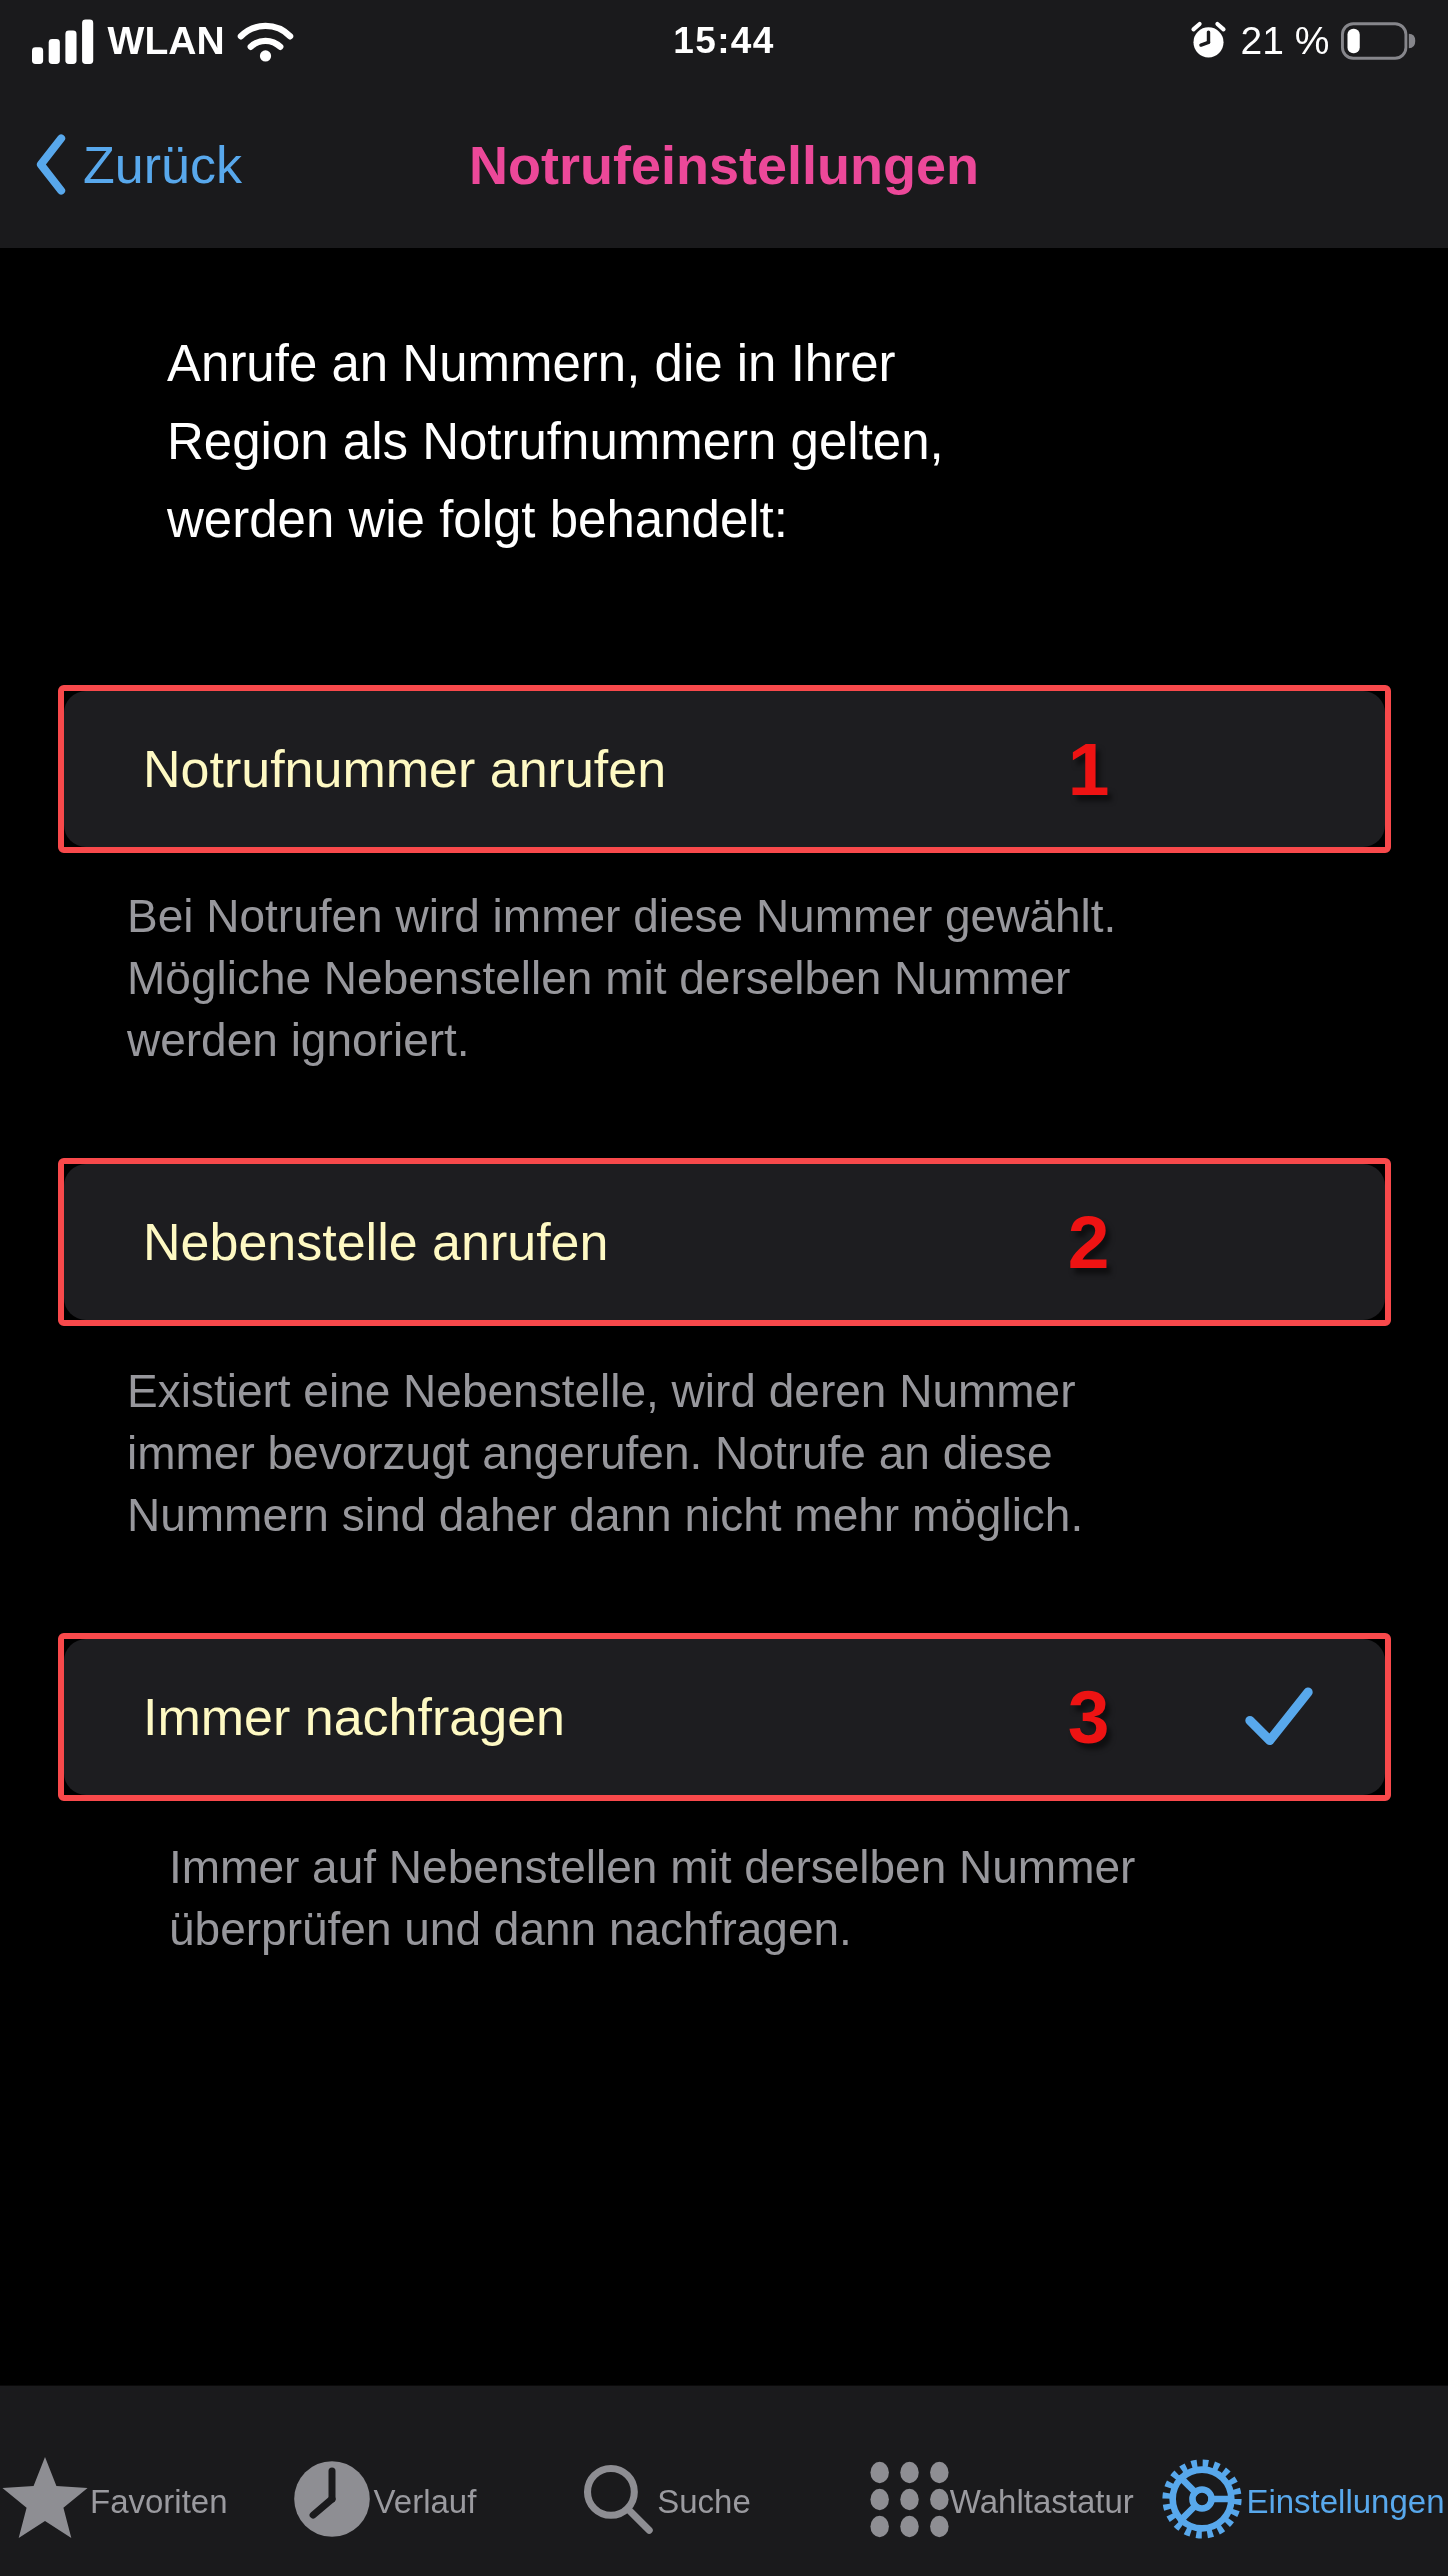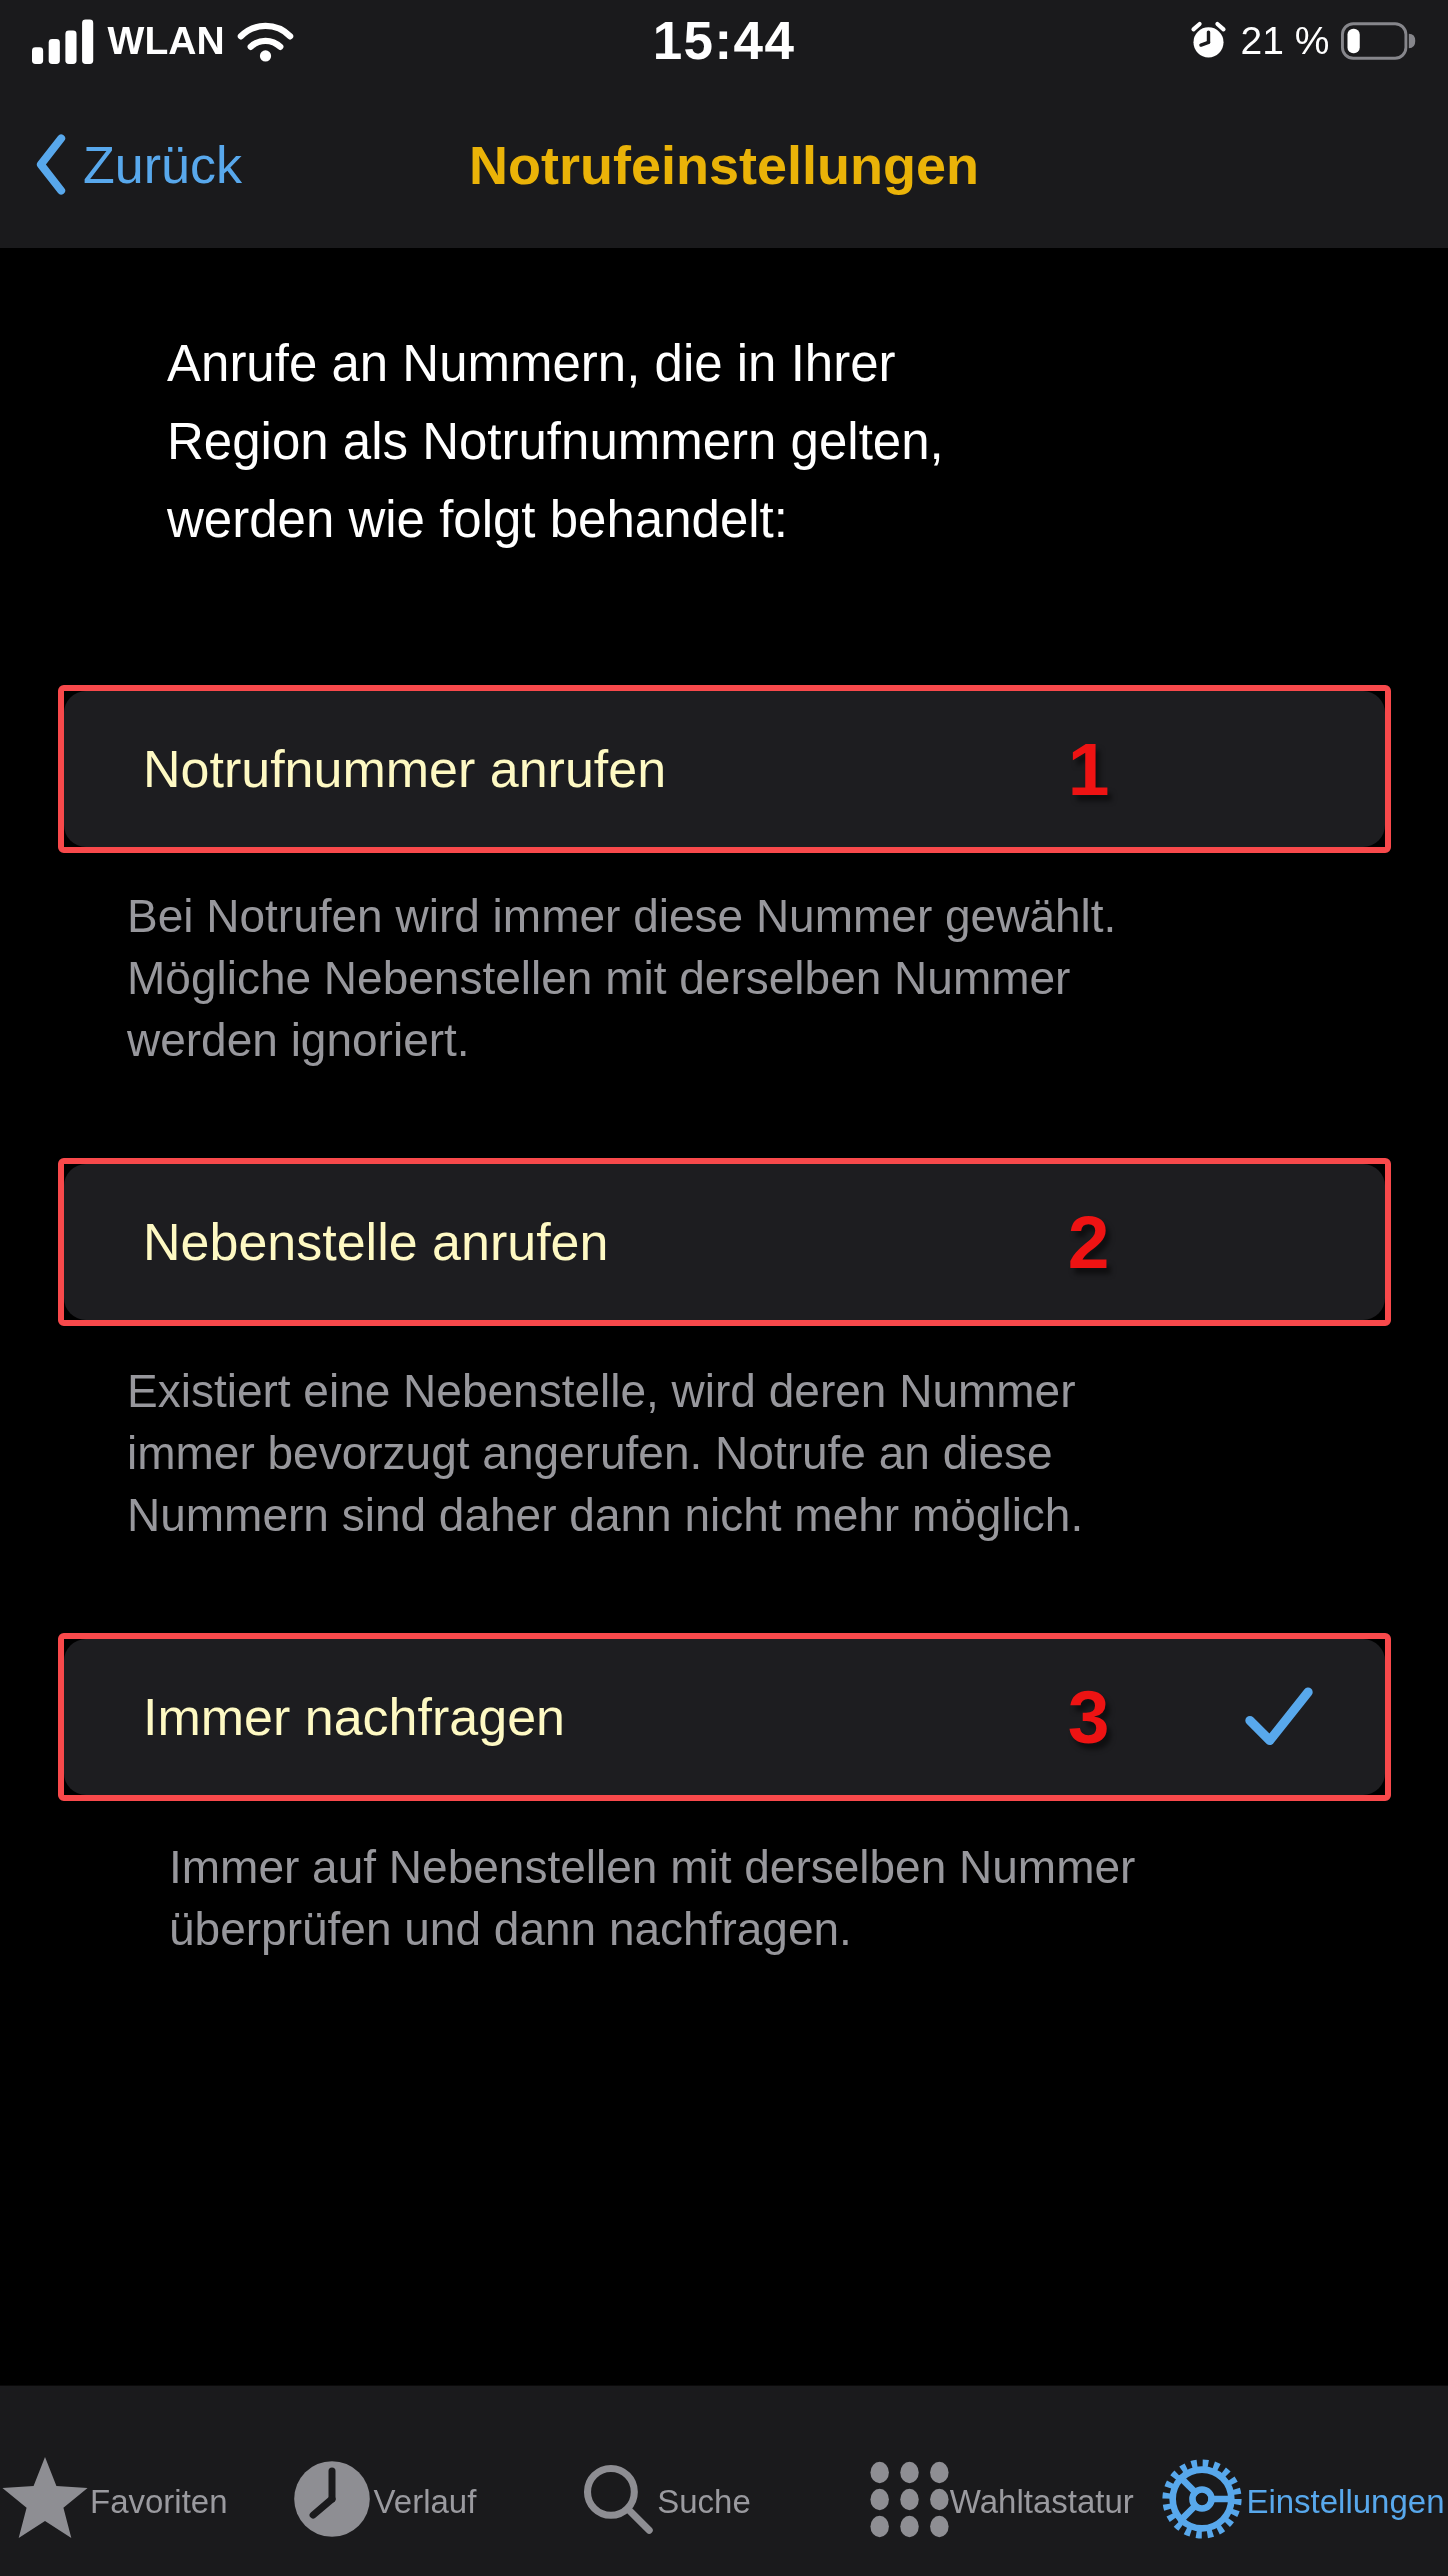--- a/index.html
+++ b/index.html
@@ -7,29 +7,29 @@
   html,body { background:#000; }
   body { font-family:"Liberation Sans","DejaVu Sans",sans-serif; }
   .screen { position:relative; width:1448px; height:2576px; background:#000; overflow:hidden; }
 
   
   .topbar { position:absolute; top:0; left:0; width:1448px; height:248px; background:#1a1a1c; }
   .statusbar { position:relative; height:81px; display:flex; align-items:center; padding:0 32px; }
   .sb-left { display:flex; align-items:center; gap:11.6px; z-index:2; }
   .sb-net { color:#fff; font-size:39px; font-weight:600; }
   .sb-time { position:absolute; left:0; right:0; top:0; height:81px; display:flex; align-items:center; justify-content:center;
-             color:#fff; font-size:53px; font-weight:600; letter-spacing:1.4px; z-index:1; }
+             color:#fff; font-size:37px; font-weight:600; letter-spacing:1.4px; z-index:1; }
   .sb-right { margin-left:auto; display:flex; align-items:center; gap:11.6px; z-index:2; }
   .sb-pct { color:#fff; font-size:39px; font-weight:400; }
 
   .navbar { position:relative; height:167px; }
   .back { position:absolute; left:35px; top:0; height:100%; display:flex; align-items:center; gap:16px; cursor:pointer;text-align:center; }
   .back-label { color:#58a8ec; font-size:52px; font-weight:400; }
   .nav-title { position:absolute; left:0; right:0; top:0; height:100%; display:flex; align-items:center; justify-content:center;
-               color:#eab308; font-size:54px; font-weight:700; }
+               color:#ec4899; font-size:54px; font-weight:700; }
 
   
   .main { position:absolute; top:248px; left:0; width:1448px; height:2137px; background:#000; }
   .intro { position:absolute; left:167px; top:77px; width:1130px; color:#fff;
            font-size:51px; line-height:78px; font-weight:400; white-space:pre-line; }
 
   .opt-box { position:absolute; left:58px; width:1333px; height:168px;
              border:6.5px solid #f8494b; border-radius:5.8px; cursor:pointer; }
   .opt-box.b1 { top:437px; }
   .opt-box.b2 { top:910px; }

